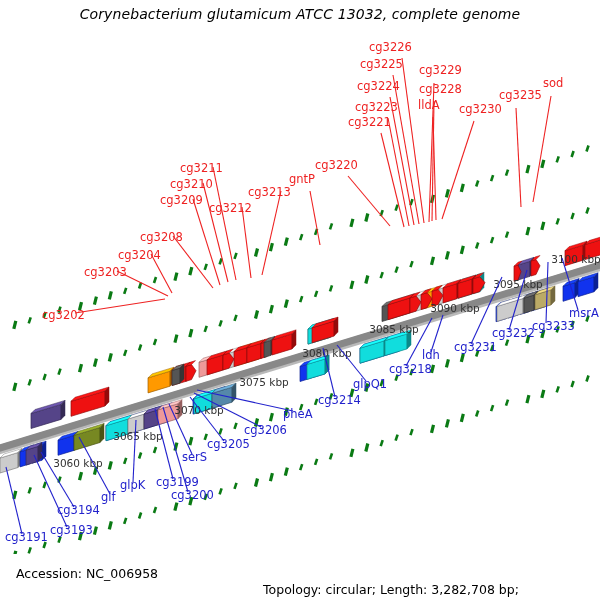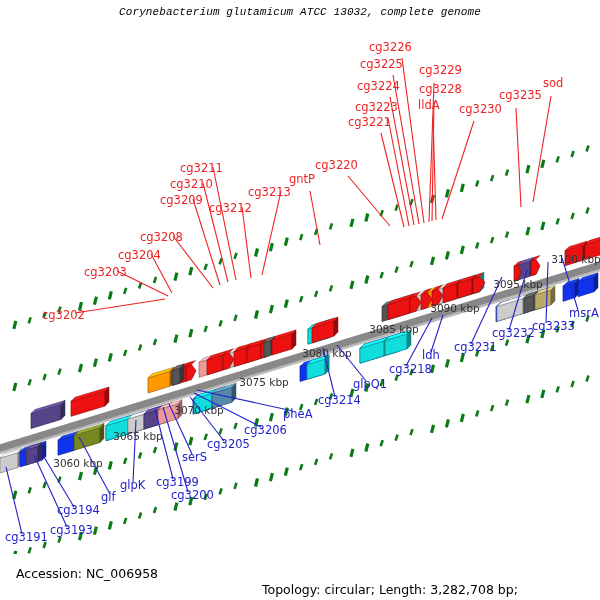--- a/index.html
+++ b/index.html
@@ -4,24 +4,24 @@
 <style>
   html,body{margin:0;padding:0;}
   body{
     width:600px;height:600px;background:#ffffff;
     font-family:"DejaVu Sans","Liberation Sans",sans-serif;
     overflow:hidden;position:relative;
   }
   #root{position:absolute;inset:0;width:600px;height:600px;}
   #title{
     position:absolute;left:0;top:6px;width:600px;text-align:center;
-    font-style:italic;font-size:11px;color:#000;letter-spacing:.1px;font-family:Liberation Mono, monospace;
+    font-style:italic;font-size:14px;color:#000;letter-spacing:.1px;
   }
   #map{position:absolute;left:0;top:34px;width:600px;height:520px;overflow:hidden;}
-  #footer{position:absolute;left:0;top:566px;width:520px;height:26px;}
+  #footer{position:absolute;left:0;top:566px;width:520px;height:26px;text-align:center;}
   #acc{position:absolute;left:16px;top:0;font-size:12.5px;color:#000;}
   #topo{position:absolute;left:262px;top:16px;font-size:12.5px;color:#000;}
   svg{display:block;}
   text{font-family:"DejaVu Sans","Liberation Sans",sans-serif;}
 </style>
 </head>
 <body>
 
 <div id="root">
 

